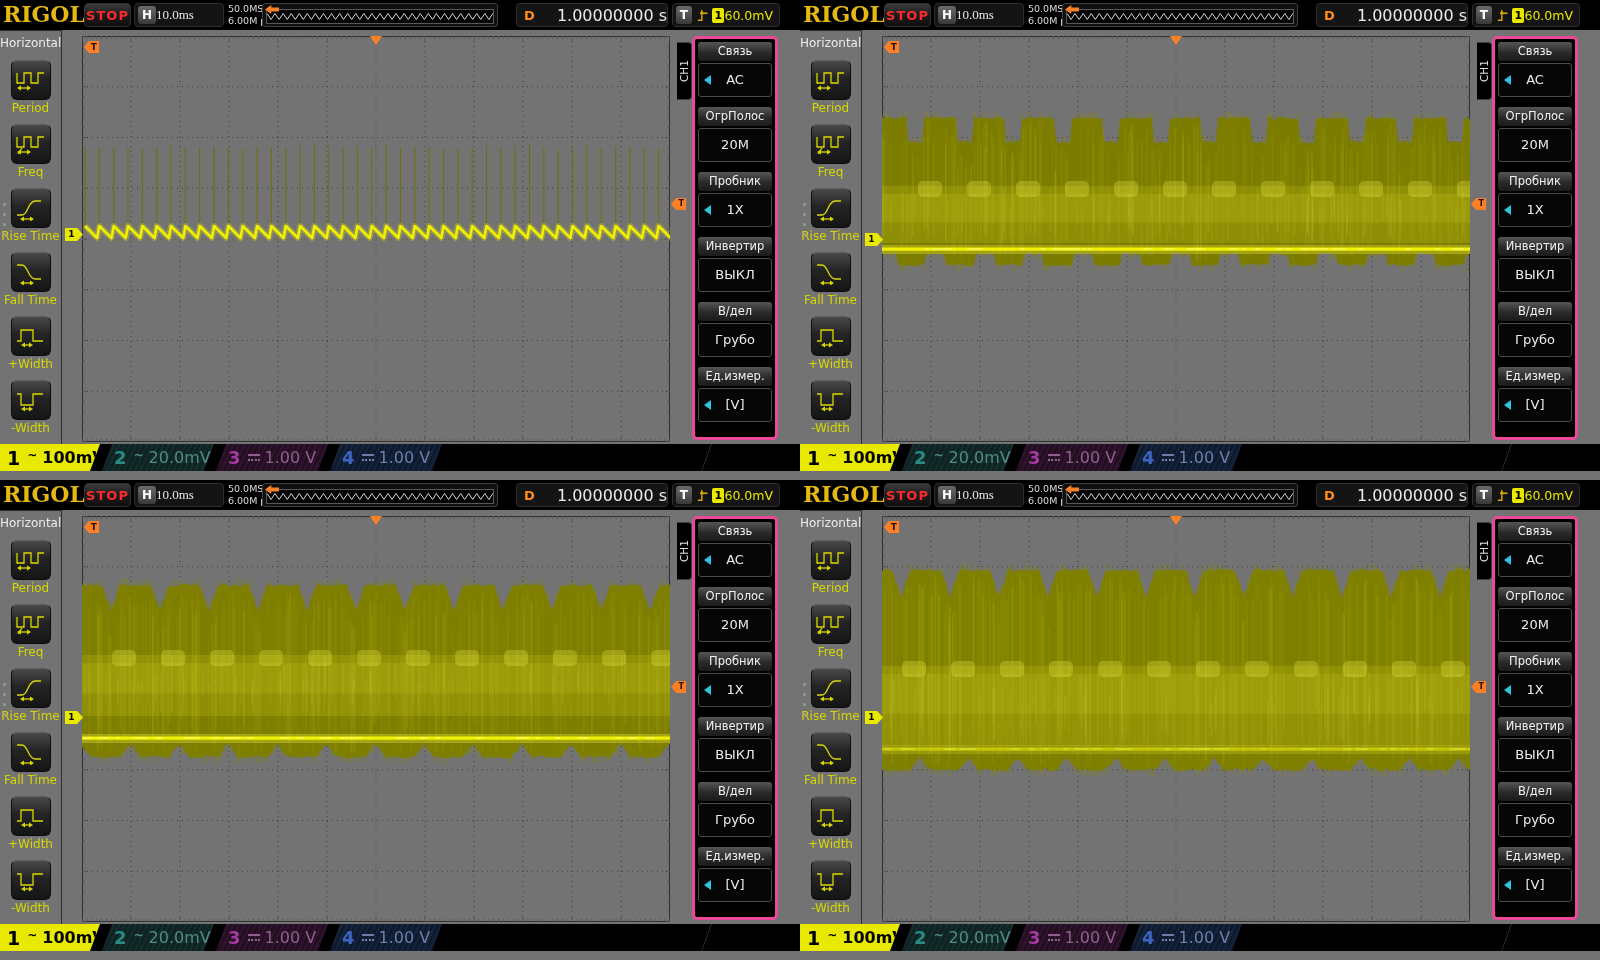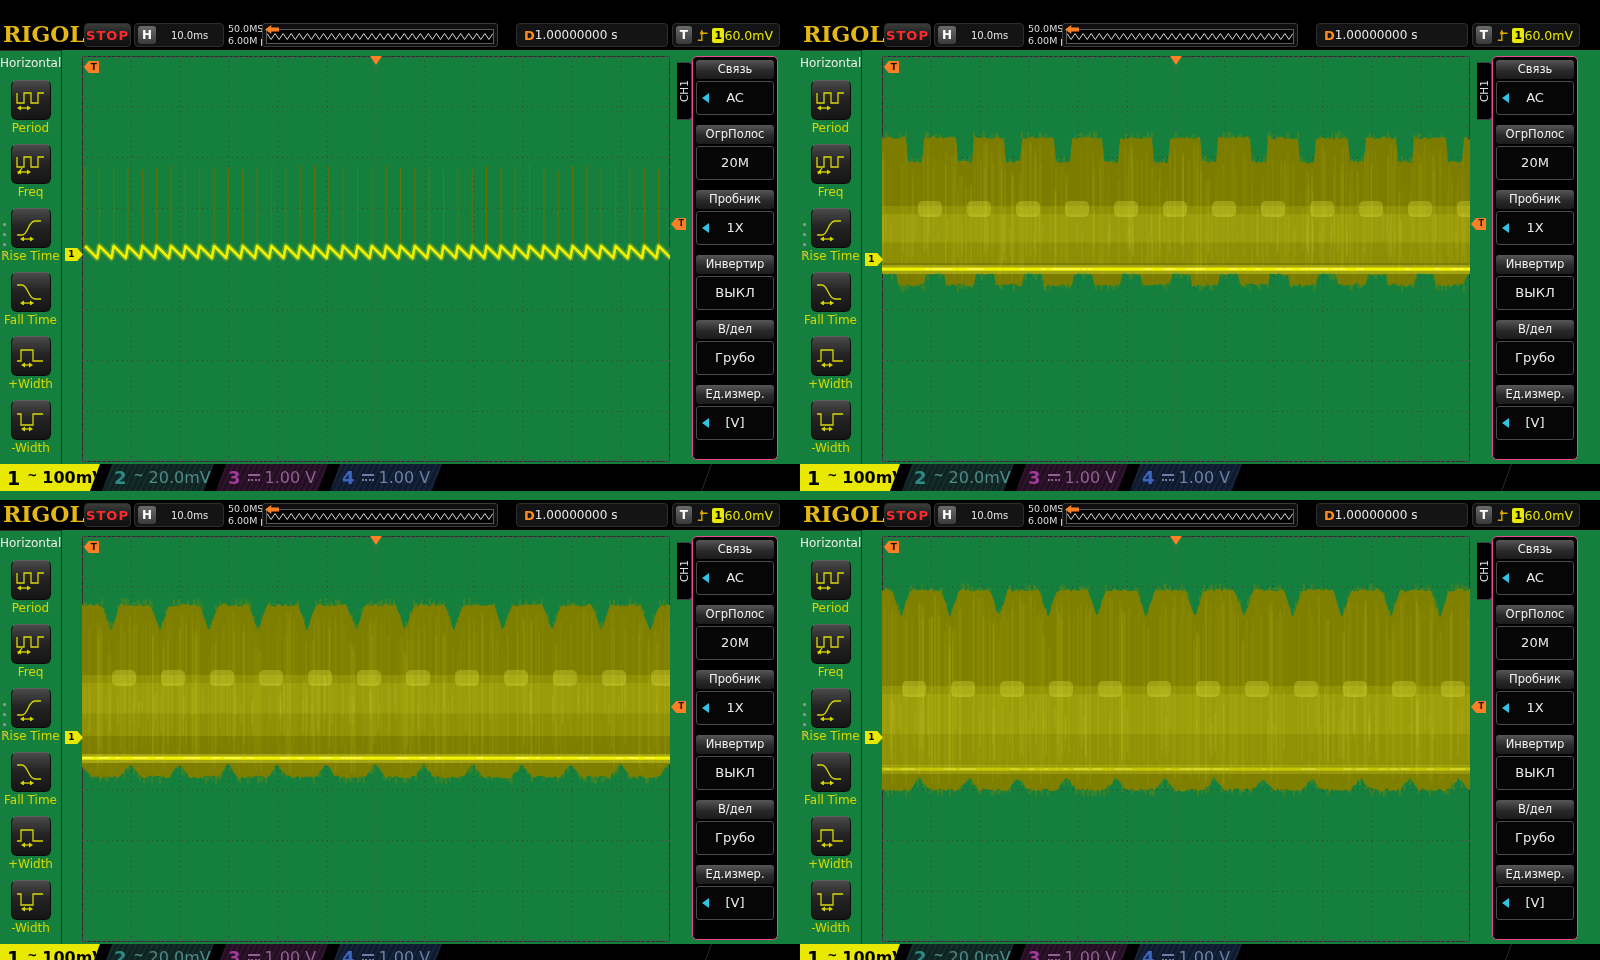--- a/index.html
+++ b/index.html
@@ -1,36 +1,36 @@
 <!DOCTYPE html>
 <html><head>
 <meta charset="utf-8">
 <style>
   html,body{margin:0;padding:0;background:#000;}
   body{font-family:"DejaVu Sans", sans-serif; -webkit-font-smoothing:antialiased;}
   #root{display:grid;grid-template-columns:800px 800px;grid-template-rows:480px 480px;width:1600px;height:960px;background:#000;}
-  .quad{position:relative;width:800px;height:480px;background:#15803d;overflow:hidden;margin-top:20px;}
+  .quad{position:relative;width:800px;height:480px;background:#737373;overflow:hidden;}
 
   
   .topbar{position:absolute;left:0;top:0;width:100%;height:30px;background:#000;}
   .logo{position:absolute;left:3px;top:1px;font-family:"DejaVu Serif",serif;font-weight:bold;font-size:22px;color:#e6b912;letter-spacing:0px;}
   .badgebox{position:absolute;top:3px;height:24px;background:linear-gradient(#3c3c3c,#191919 55%,#101010);border:1px solid #2e2e2e;border-radius:4px;box-sizing:border-box;display:flex;align-items:center;}
   .stopbox{left:84px;width:47px;justify-content:center;}
   .stopbox span{color:#ff2b2b;font-weight:bold;font-size:13px;letter-spacing:1px;}
   .hbox{left:134px;width:90px;background:#141414;}
   .chip{display:inline-block;width:18px;height:18px;line-height:18px;margin-left:3px;background:linear-gradient(#6a6a6a,#3a3a3a);border-radius:3px;color:#fff;font-weight:bold;font-size:12px;text-align:center;}
-  .hval{flex:1;text-align:center;color:#e8e8e8;font-size:10px;}
+  .hval{flex:1;color:#e8e8e8;font-size:13px;font-family:Liberation Serif, serif;}
   .rate{position:absolute;left:228px;top:3px;font-size:9.5px;line-height:11.5px;color:#dedede;white-space:nowrap;}
   .preview{position:absolute;left:262px;top:3px;width:236px;height:24px;background:#101010;border:1px solid #3c3c3c;border-radius:3px;box-sizing:border-box;}
   .pv-inner{position:absolute;left:3px;right:3px;bottom:2px;height:13px;border:1px solid #585858;background:#030303;}
   .pv-inner svg{position:absolute;left:0;top:0;width:100%;height:100%;}
   .pv-marker{position:absolute;left:2px;top:1px;width:14px;height:9px;background:#ff7f27;clip-path:polygon(0 50%,45% 0,45% 28%,100% 28%,100% 72%,45% 72%,45% 100%);}
   .dbox{left:516px;width:152px;background:#141414;}
   .dlabel{margin-left:7px;color:#ff8c1a;font-weight:bold;font-size:13px;}
-  .dval{flex:1;text-align:left;color:#eaeaea;font-size:12px;}
+  .dval{flex:1;text-align:right;color:#eaeaea;font-size:16px;}
   .tbox{left:672px;width:108px;background:#141414;}
   .slope-icon{margin-left:5px;}
   .chbadge{display:inline-block;width:14px;height:15px;line-height:15px;margin-left:4px;background:#e8e800;border-radius:2px;color:#000;font-weight:bold;font-size:11px;text-align:center;}
   .tlevel{flex:1;text-align:right;margin-right:6px;color:#e8e800;font-size:12.5px;}
 
   
   .sidebar{position:absolute;left:0;top:30px;width:62px;height:416px;border-top:1px solid #2e2e2e;border-right:1px solid #2e2e2e;box-sizing:border-box;}
   .side-title{padding-top:5px;text-align:center;font-size:12px;color:#ececec;}
   .side-item{margin-top:9px;text-align:center;}
   .side-item:first-of-type{margin-top:10px;}
@@ -41,21 +41,21 @@
 
   
   .wave-svg{position:absolute;left:82px;top:36px;}
   .t-flag{position:absolute;left:84px;top:41px;width:15px;height:12px;background:#ff7f27;clip-path:polygon(0 50%,32% 0,100% 0,100% 100%,32% 100%);color:#201000;font-size:9px;font-weight:bold;line-height:12px;text-align:right;padding-right:2px;box-sizing:border-box;}
   .t-tri{position:absolute;left:370px;top:36px;width:0;height:0;border-left:6px solid transparent;border-right:6px solid transparent;border-top:9px solid #ff7f27;}
   .t-arrow{position:absolute;left:671px;width:15px;height:12px;background:#ff7f27;clip-path:polygon(0 50%,35% 0,100% 0,100% 100%,35% 100%);color:#201000;font-size:8px;font-weight:bold;line-height:12px;text-align:right;padding-right:2px;box-sizing:border-box;}
   .ch-marker{position:absolute;left:65px;width:18px;height:13px;background:#e8e800;clip-path:polygon(0 0,68% 0,100% 50%,68% 100%,0 100%);color:#000;font-size:9px;font-weight:bold;line-height:13px;text-align:center;padding-right:5px;box-sizing:border-box;}
 
   
   .ch1tab{position:absolute;left:677px;top:42px;width:15px;height:58px;border:1px solid #3f3f3f;border-right:none;border-radius:4px 0 0 4px;box-sizing:border-box;color:#e4e4e4;font-size:10.5px;display:flex;align-items:center;justify-content:center;writing-mode:vertical-rl;transform:rotate(180deg);background:#000;}
-  .menu{position:absolute;left:692px;top:36px;width:86px;height:404px;border:1px solid #ec4899;border-radius:5px;box-sizing:border-box;padding:3px 3px;background:#000;}
+  .menu{position:absolute;left:692px;top:36px;width:86px;height:404px;border:3px solid #ec4899;border-radius:5px;box-sizing:border-box;padding:3px 3px;background:#000;}
   .mi-header{height:19px;line-height:19px;margin-bottom:2px;background:linear-gradient(#565656,#2a2a2a 55%,#1b1b1b);border-radius:3px;color:#f2f2f2;font-size:11.5px;text-align:center;}
   .mi-value{position:relative;height:34px;line-height:32px;margin-bottom:10px;background:#060606;border:1px solid #4a4a4a;border-radius:3px;box-sizing:border-box;color:#ececec;font-size:13px;text-align:center;}
   .mi-arrow{position:absolute;left:5px;top:50%;margin-top:-5px;width:0;height:0;border-top:5px solid transparent;border-bottom:5px solid transparent;}
 
   
   .bottombar{position:absolute;left:0;top:444px;width:100%;height:27px;background:#000;}
   .ch-tab{position:absolute;top:0;height:27px;display:flex;align-items:center;}
   .ch-tab .num{font-size:18px;font-weight:bold;margin-left:12px;}
   .ch-tab.first .num{margin-left:7px;font-size:19px;}
   .coup{font-size:12px;margin-left:7px;margin-top:-6px;font-weight:bold;}

